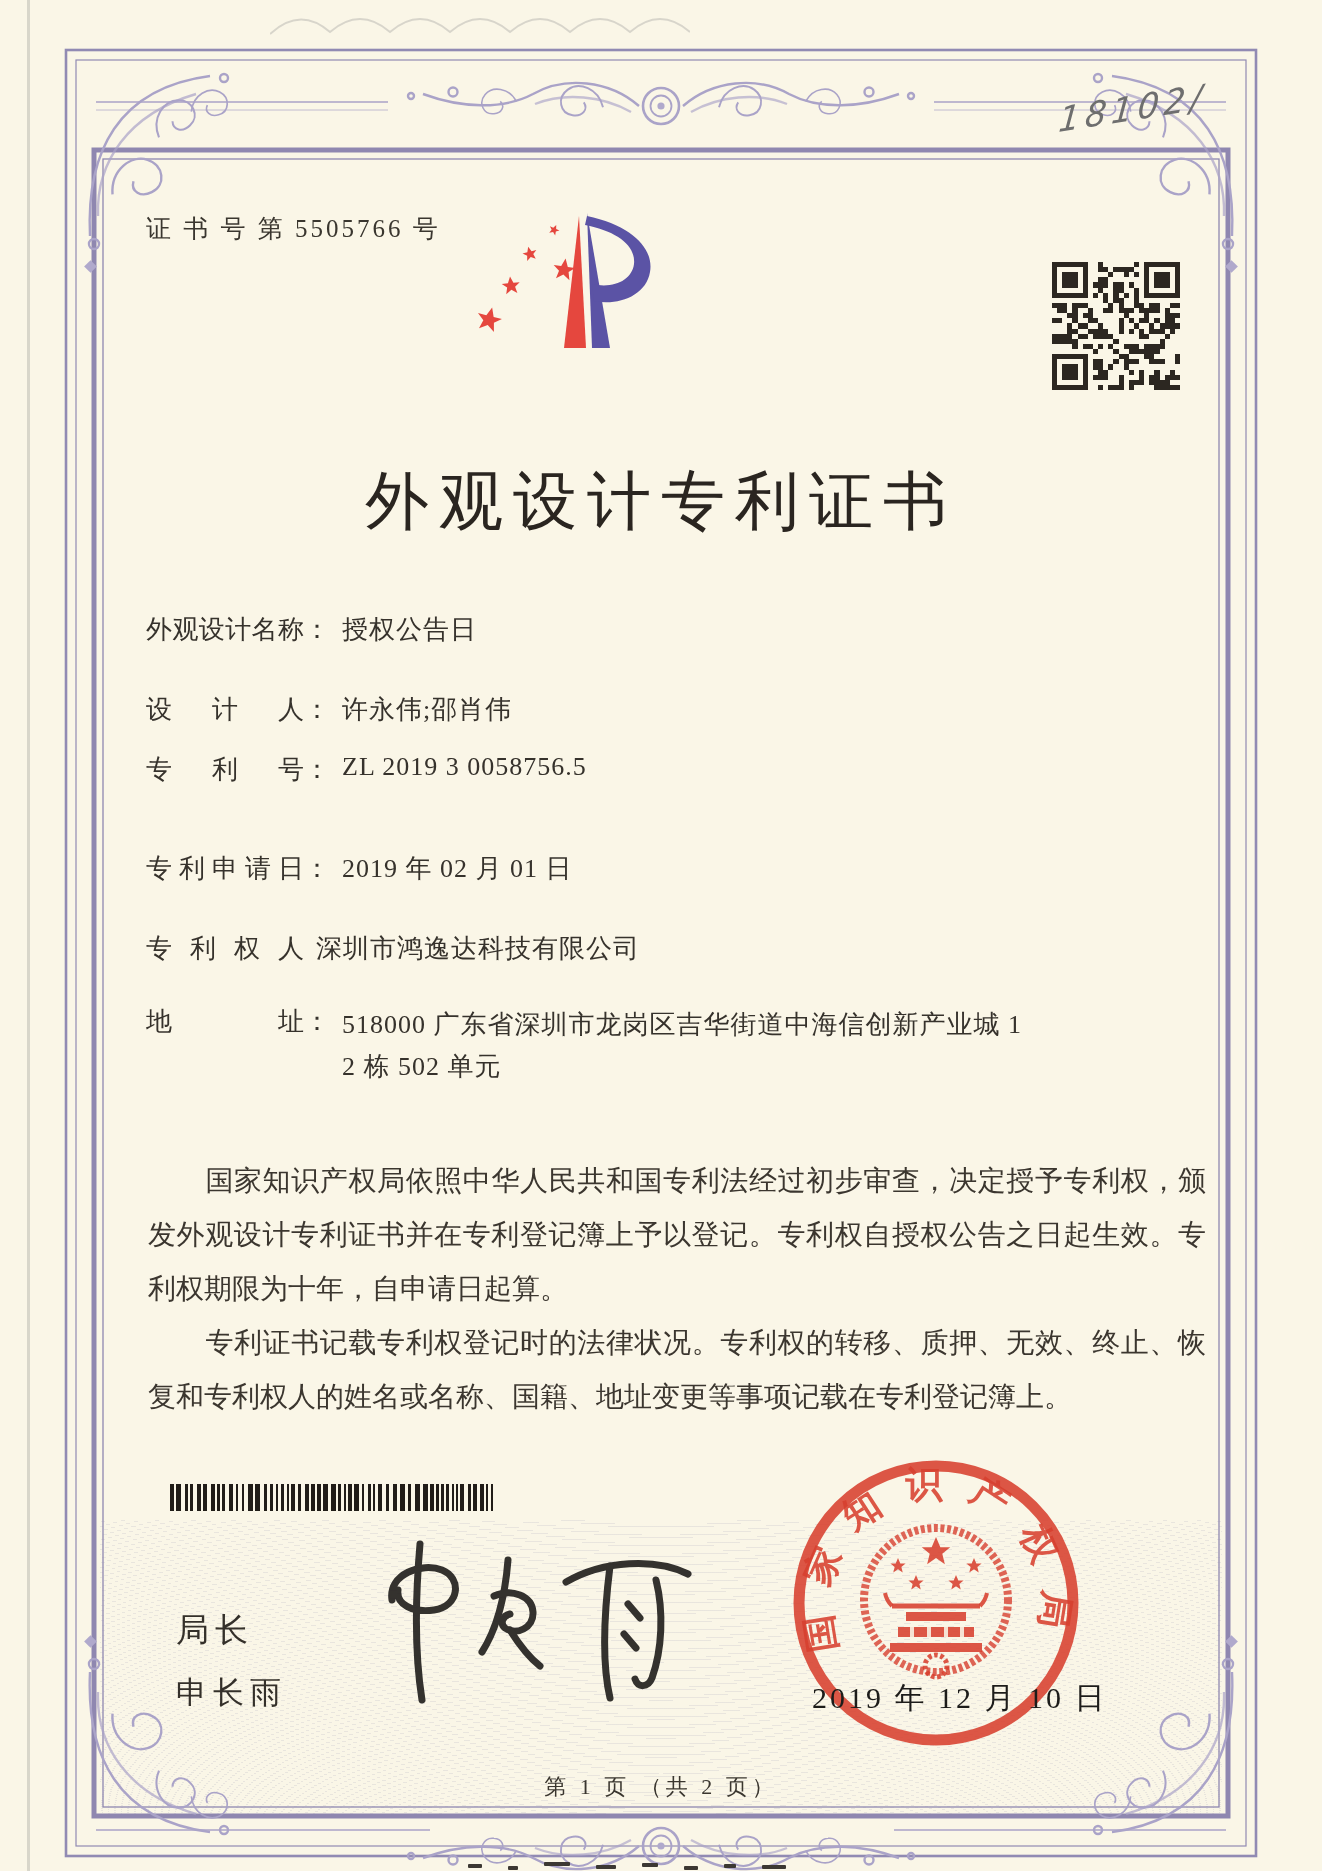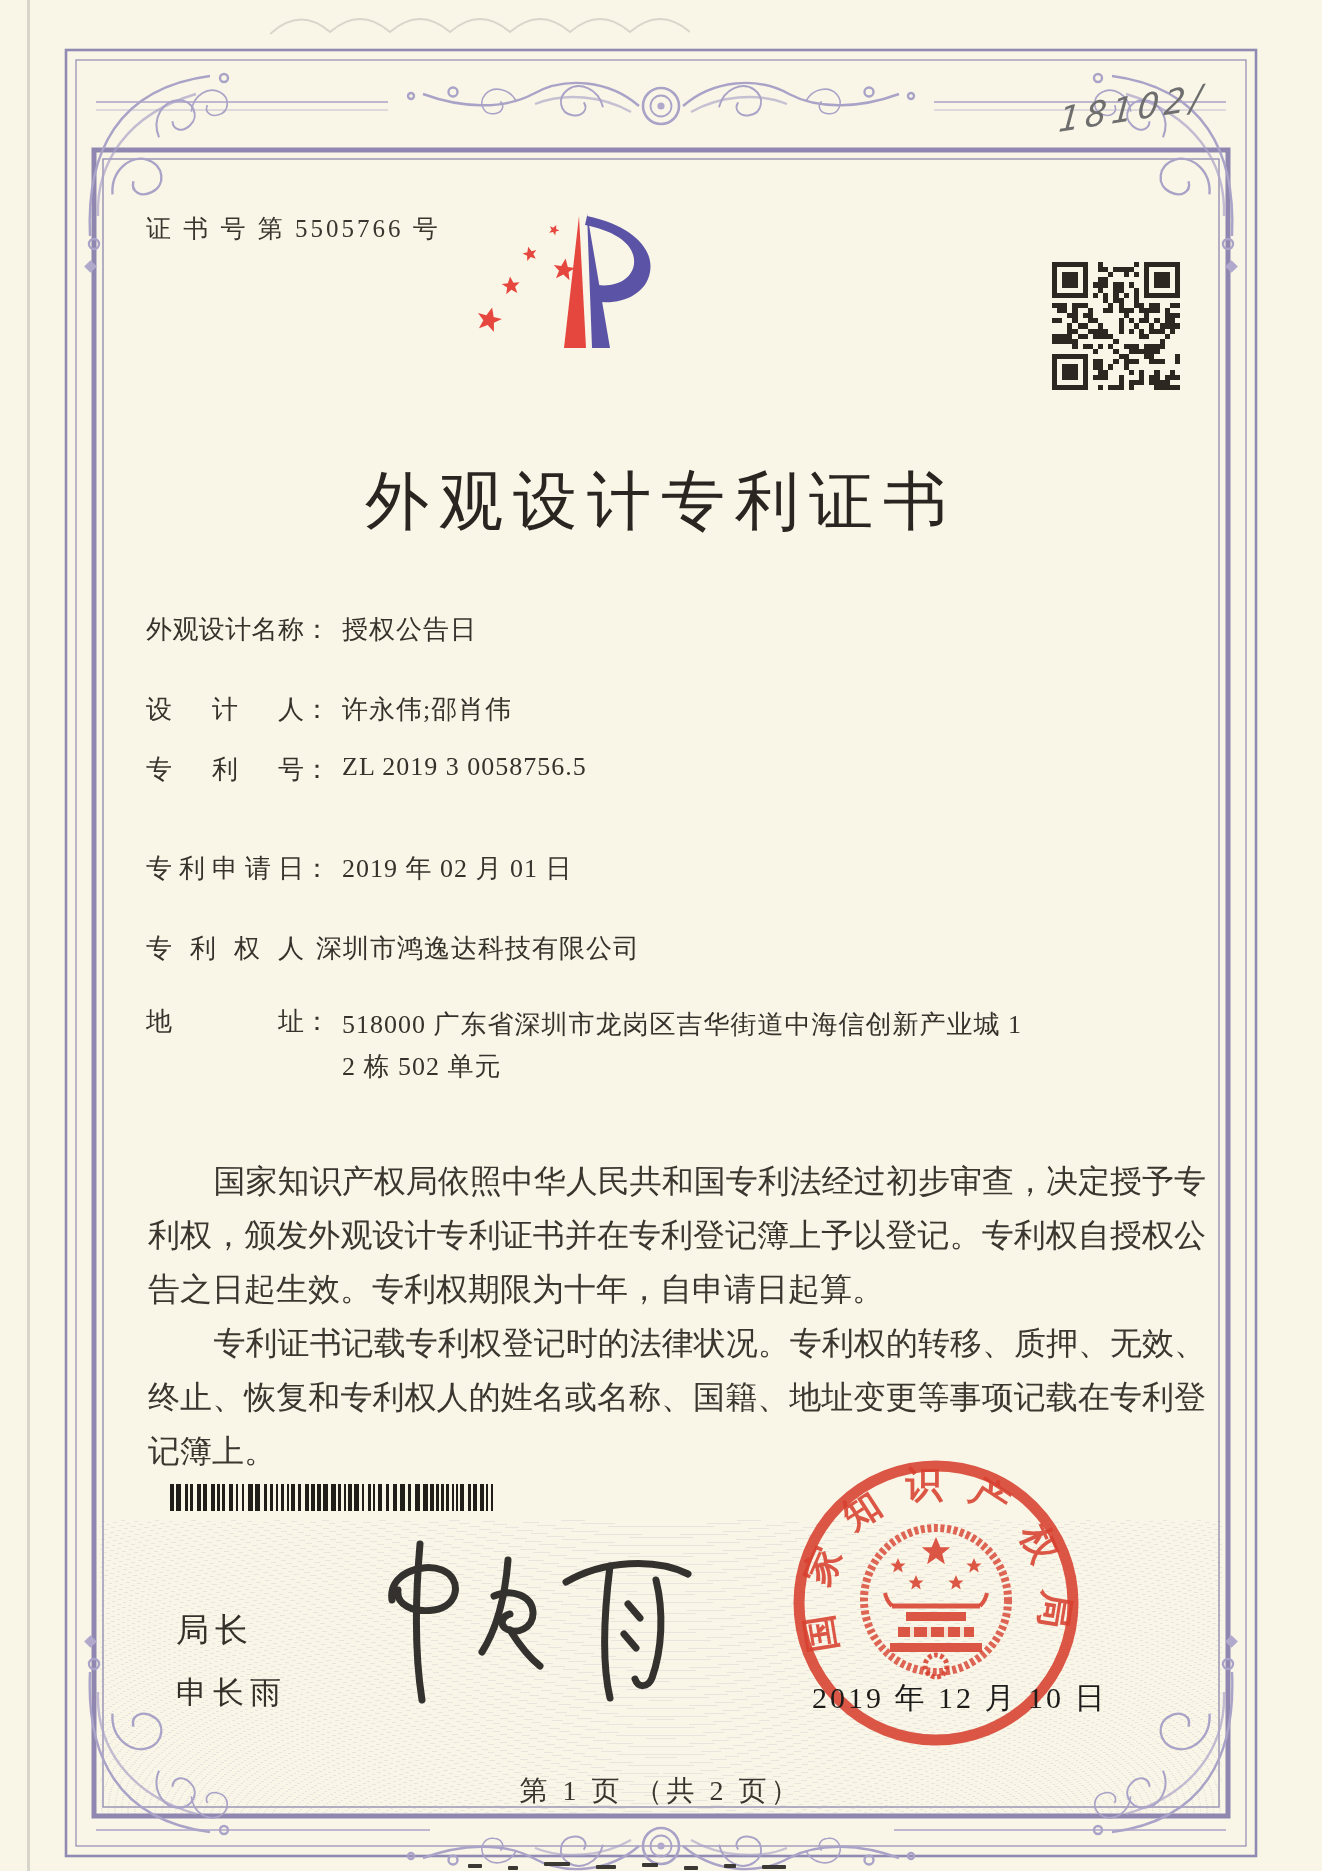--- a/index.html
+++ b/index.html
@@ -35,35 +35,35 @@
   .frow{position:absolute;left:146px;white-space:nowrap;}
   .flabel{display:inline-block;width:158px;text-align:justify;text-align-last:justify;vertical-align:top;}
   .fcolon{display:inline-block;vertical-align:top;}
   .fvalue{display:inline-block;margin-left:12px;vertical-align:top;letter-spacing:1px;}
   .addr-val{display:inline-block;margin-left:12px;vertical-align:top;letter-spacing:1px;line-height:42px;white-space:normal;width:880px;}
   .grant2{position:absolute;left:680px;top:0;white-space:nowrap;}
   .grant2 .flabel{width:152px;}
 
   .body-text{
     position:absolute;left:148px;top:1154px;width:1058px;
-    font-size:32px;line-height:54px;color:#3b362f;text-align:justify;
+    font-size:28px;line-height:54px;color:#3b362f;text-align:justify;
   }
   .body-text p{margin:0;text-indent:2.05em;}
 
   .barcode{position:absolute;left:170px;top:1484px;width:327px;height:27px;}
   .director-title{position:absolute;left:176px;top:1608px;font-size:33px;letter-spacing:6px;color:#34302a;}
   .director-name{position:absolute;left:176px;top:1672px;font-size:31px;letter-spacing:6px;color:#34302a;}
   .sig{position:absolute;left:358px;top:1538px;width:345px;height:172px;}
 
   .seal{position:absolute;left:780px;top:1448px;width:312px;height:312px;mix-blend-mode:multiply;}
   .seal-date{
     position:absolute;left:812px;top:1678px;font-size:30px;letter-spacing:3px;
     color:#1d1c1a;z-index:3;white-space:nowrap;
   }
-  .footer{position:absolute;left:94px;top:1772px;width:1134px;text-align:center;font-size:28px;letter-spacing:4px;color:#3a362f;}
+  .footer{position:absolute;left:94px;top:1772px;width:1134px;text-align:center;font-size:22px;letter-spacing:4px;color:#3a362f;}
   .cutoff{position:absolute;left:468px;top:1858px;width:460px;height:13px;display:flex;align-items:flex-start;gap:26px;overflow:hidden;}
   .cutoff i{display:block;background:#3c3833;height:4px;border-radius:1px;}
   .cutoff i:nth-child(1){width:14px;margin-top:6px}
   .cutoff i:nth-child(2){width:10px;margin-top:8px}
   .cutoff i:nth-child(3){width:26px;margin-top:4px}
   .cutoff i:nth-child(4){width:20px;margin-top:7px}
   .cutoff i:nth-child(5){width:16px;margin-top:5px}
   .cutoff i:nth-child(6){width:14px;margin-top:8px}
   .cutoff i:nth-child(7){width:12px;margin-top:6px}
   .cutoff i:nth-child(8){width:24px;margin-top:7px}

